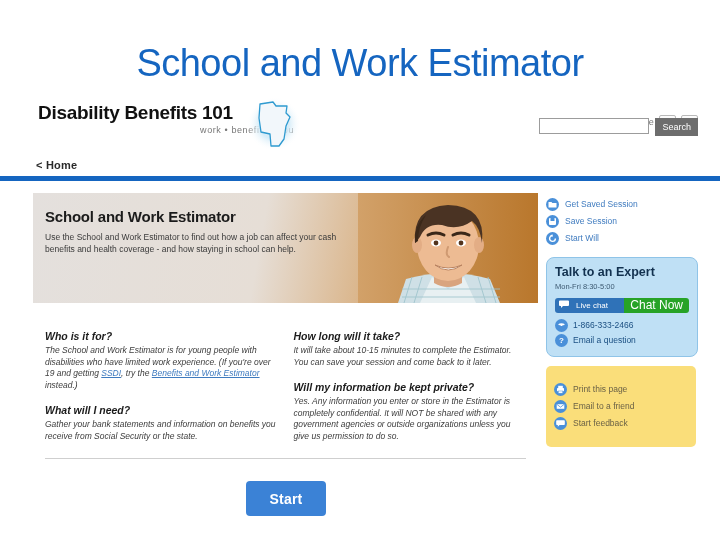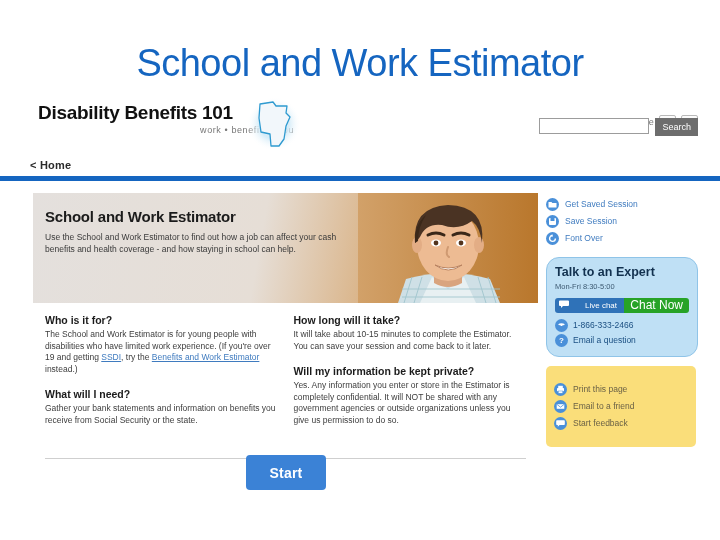--- a/index.html
+++ b/index.html
@@ -123,21 +123,21 @@
     color: #ffffff;
     font-size: 9px;
     line-height: 18px;
     border: none;
     box-sizing: border-box;
   }
 
   
   .breadcrumb {
     position: absolute;
-    left: 30px;
+    left: 36px;
     top: 159px;
     font-size: 11px;
     font-weight: bold;
     color: #2a2a2a;
     letter-spacing: 0.2px;
   }
   .blue-rule {
     position: absolute;
     left: 0;
     top: 176px;
@@ -187,24 +187,25 @@
     right: 0;
     top: 0;
     width: 180px;
     height: 110px;
     overflow: hidden;
   }
 
   
   .faq {
     position: relative;
-    margin-top: 10px;
+    margin-top: 26px;
     padding: 0 12px;
     display: flex;
     gap: 16px;
+    font-style: italic;
   }
   .faq-col { width: 238px; }
   .faq-h {
     font-size: 10.5px;
     font-weight: bold;
     color: #1b1b1b;
     line-height: 14px;
     margin-bottom: 2px;
   }
   .faq-p {
@@ -223,21 +224,21 @@
     top: 265px;
     width: 481px;
     height: 1px;
     background: #cfcfcf;
   }
 
   
   .start-button {
     position: absolute;
     left: 246px;
-    top: 455px;
+    top: 481px;
     width: 80px;
     height: 35px;
     background: #3b82d6;
     border: none;
     border-radius: 4px;
     color: #ffffff;
     font-size: 14px;
     font-weight: bold;
     letter-spacing: 0.2px;
   }
@@ -267,21 +268,21 @@
     border-radius: 50%;
     background: #4a90d9;
     flex: 0 0 13px;
     position: relative;
   }
   .circ-icon svg { position: absolute; left: 2px; top: 2px; }
 
   .expert-box {
     background: #bfe0f5;
     border: 1px solid #8fc4e8;
-    border-radius: 13px;
+    border-radius: 8px;
     padding: 7px 8px 8px 8px;
     width: 134px;
   }
   .expert-title {
     font-size: 12.5px;
     font-weight: bold;
     color: #12314f;
     line-height: 15px;
   }
   .expert-hours {
@@ -300,21 +301,21 @@
   }
   .chat-left {
     background: #2f72b8;
     color: #ffffff;
     font-size: 8px;
     padding: 0 5px 0 4px;
     height: 15px;
     line-height: 15px;
     display: flex;
     align-items: center;
-    gap: 16px;
+    gap: 7px;
     flex: 1 1 auto;
   }
   .chat-now {
     background: #27a327;
     color: #ffffff;
     font-size: 12px;
     height: 15px;
     line-height: 15px;
     padding: 0 6px;
     font-weight: normal;
@@ -468,21 +469,21 @@
       </span>
       <span class="side-label">Save Session</span>
     </div>
     <div class="side-row">
       <span class="circ-icon">
         <svg width="9" height="9" viewBox="0 0 9 9">
             <path d="M7.4 4.5 A2.9 2.9 0 1 1 4.5 1.6" stroke="#ffffff" stroke-width="1.4" fill="none"></path>
             <path d="M4.5 0.2 L4.5 3 L2.2 1.6 Z" fill="#ffffff"></path>
           </svg>
       </span>
-      <span class="side-label">Font Over</span>
+      <span class="side-label">Start Will</span>
     </div>
   </div>
 
   <div class="expert-box">
     <div class="expert-title">Talk to an Expert</div>
     <div class="expert-hours">Mon-Fri 8:30-5:00</div>
 
     <div class="chat-bar">
       <span class="chat-left">
         <span>

